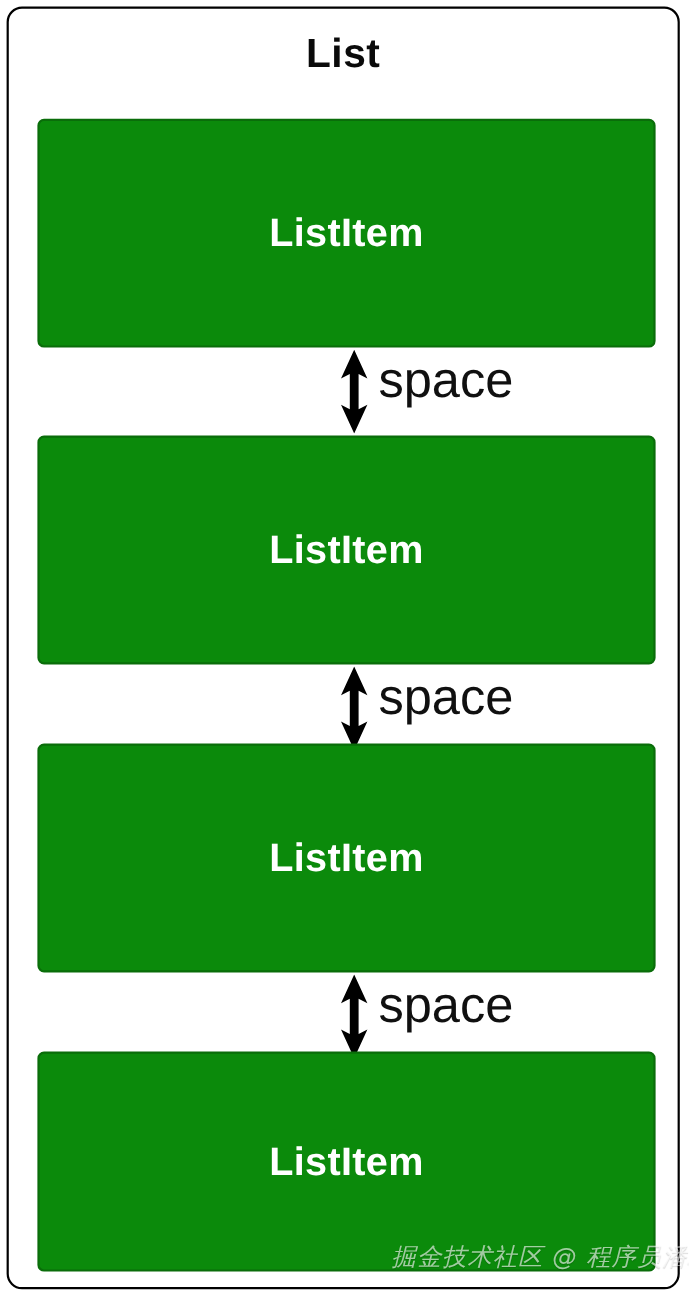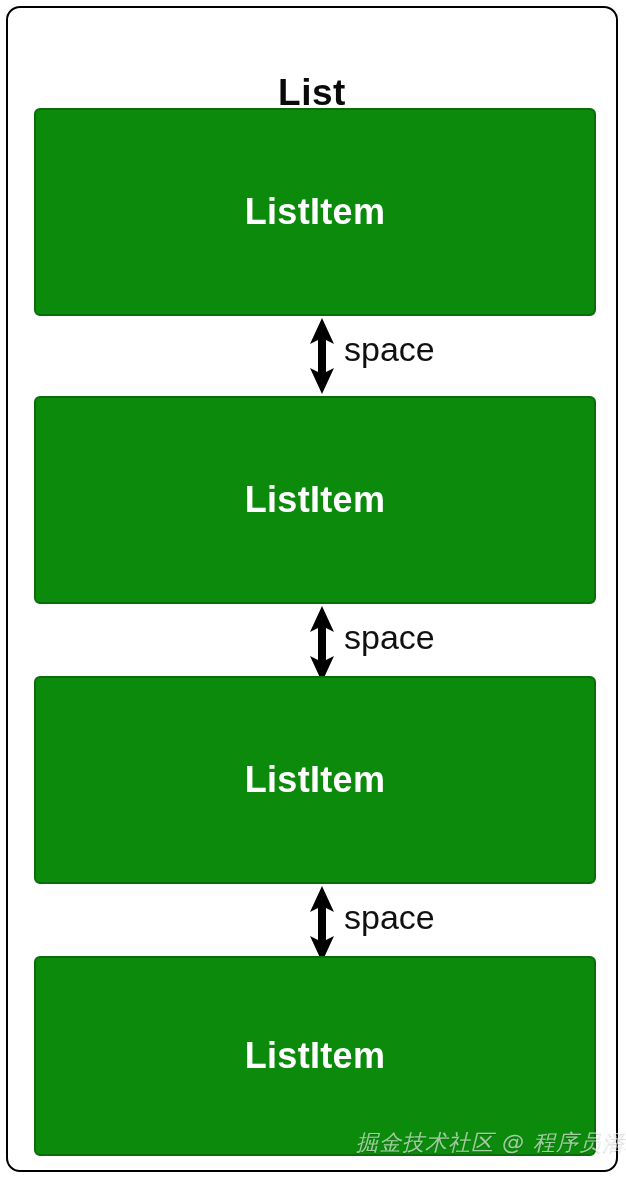--- a/index.html
+++ b/index.html
@@ -36,21 +36,20 @@
     position: absolute;
     left: 0;
     top: 22px;
     width: 100%;
     text-align: center;
     font-size: 37px;
     font-weight: bold;
     color: #0a0a0a;
     letter-spacing: 0.5px;
     line-height: 1;
-    margin-top: 44px;
   }
 
   
   .list-item {
     position: absolute;
     left: 26px;
     width: 562px;
     box-sizing: border-box;
     background: #0b8a0b;
     border: 2px solid #0a6d0a;
@@ -86,22 +85,22 @@
   .gap-arrow {
     position: absolute;
     left: 295px;
     top: 2px;
     width: 38px;
     height: 76px;
   }
   .gap-label {
     position: absolute;
     left: 336px;
-    top: 16px;
-    font-size: 34px;
+    top: 6px;
+    font-size: 46px;
     font-weight: normal;
     color: #101010;
     line-height: 1;
     white-space: nowrap;
   }
 
   
   .watermark {
     position: absolute;
     left: 356px;

